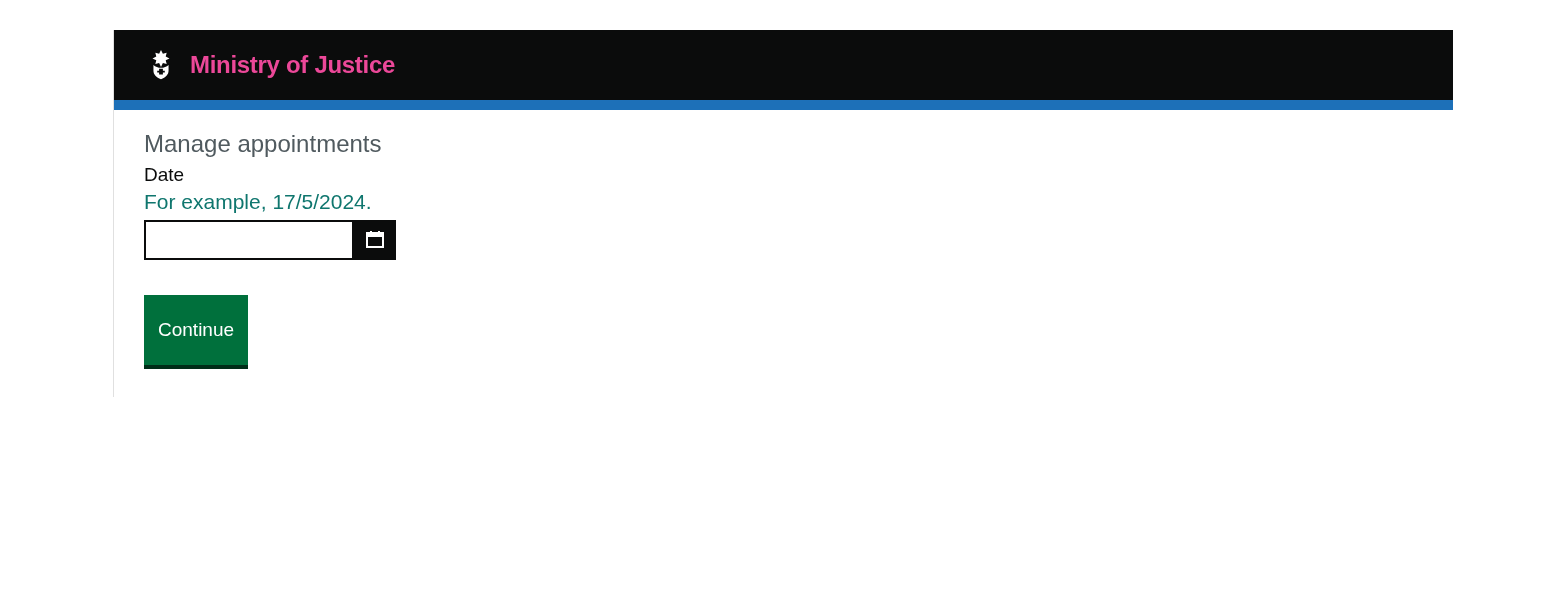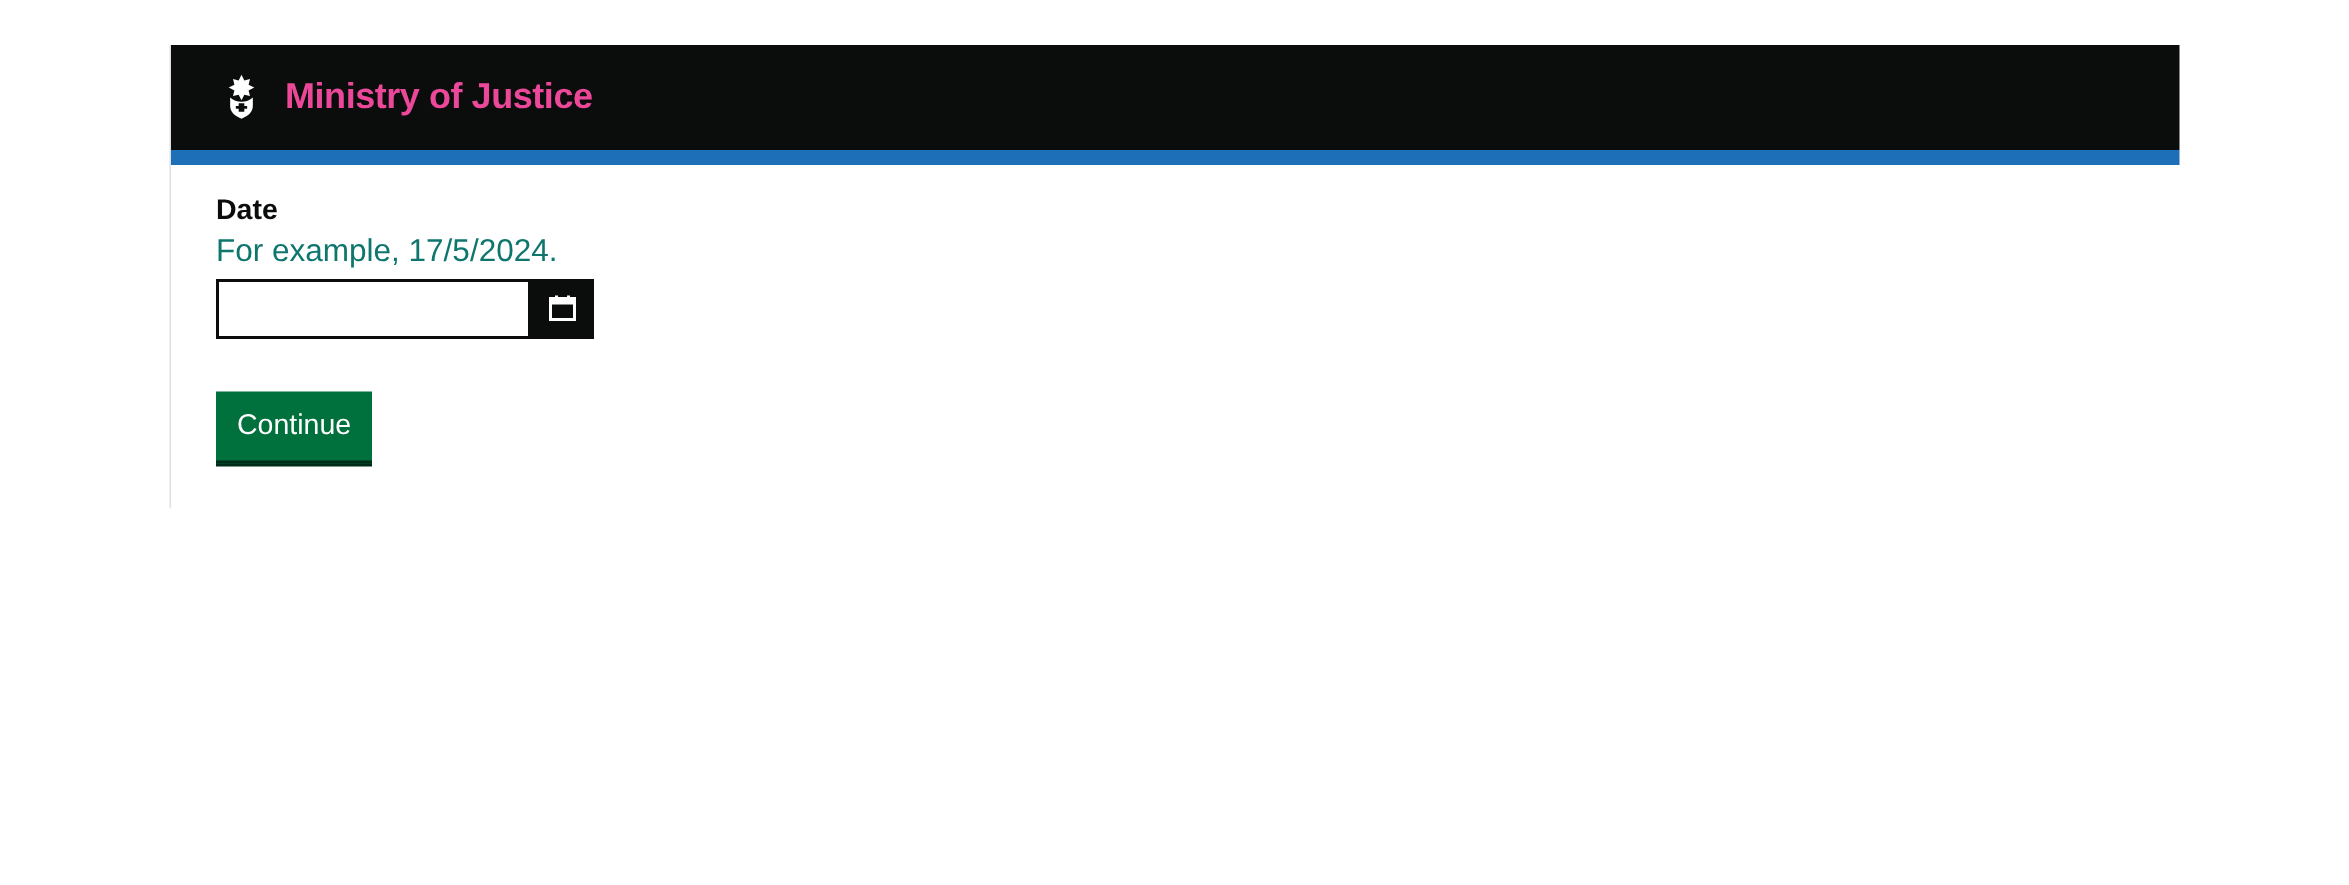--- a/index.html
+++ b/index.html
@@ -67,21 +67,21 @@
       font-weight: 700;
       line-height: 1.1;
       letter-spacing: -1px;
       max-width: 700px;
       margin-bottom: 40px;
     }
     .form-label {
       display: block;
       color: #0b0c0c;
       font-size: 19px;
-      font-weight: 700;
+      font-weight: 400;
       margin-bottom: 4px;
     }
     .form-hint {
       color: #0f766e;
       font-size: 21px;
       margin-bottom: 6px;
     }
     .date-input-group {
       display: flex;
       margin-bottom: 35px;
@@ -103,21 +103,21 @@
       align-items: center;
       justify-content: center;
       cursor: pointer;
     }
     .continue-button {
       background: #00703c;
       color: #ffffff;
       border: none;
       border-bottom: 2px solid #002d18;
       font-size: 19px;
-      padding: 12px 14px;
+      padding: 24px 14px;
       cursor: pointer;
       box-shadow: 0 2px 0 #002d18;
     }
   </style>
 </head>
 <body>
 
 <div class="page-wrapper">
   <header class="header">
     <span class="crest-icon">
@@ -128,20 +128,21 @@
         <path d="M14 24h8v2h-8z M16 22h4v6h-4z" fill="#0b0c0c"></path>
       </svg>
     </span>
     <span class="header-title">Ministry of Justice</span>
   </header>
 
   <div class="blue-bar"></div>
 
   <main class="content">
 
+    <div class="caption">Manage appointments</div>
 
     <label class="form-label">Date</label>
     <div class="form-hint">For example, 17/5/2024.</div>
 
     <div class="date-input-group">
       <input type="text" class="date-input" value="" style="">
       <button class="calendar-button">
         <span>
           <svg width="20" height="20" viewBox="0 0 20 20">
             <rect x="2" y="4" width="16" height="14" fill="none" stroke="#ffffff" stroke-width="2"></rect>

